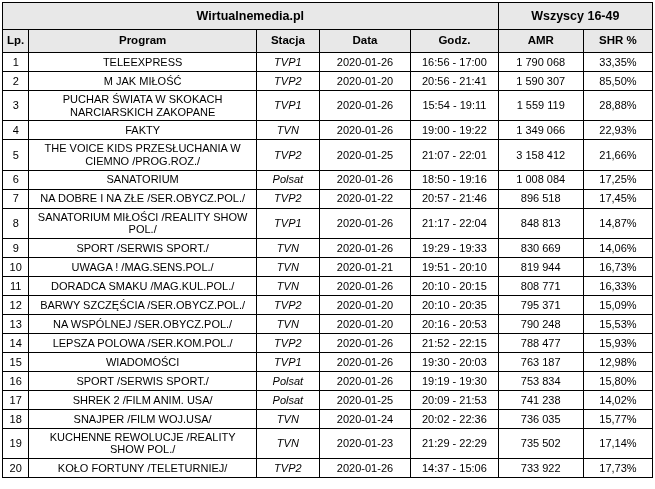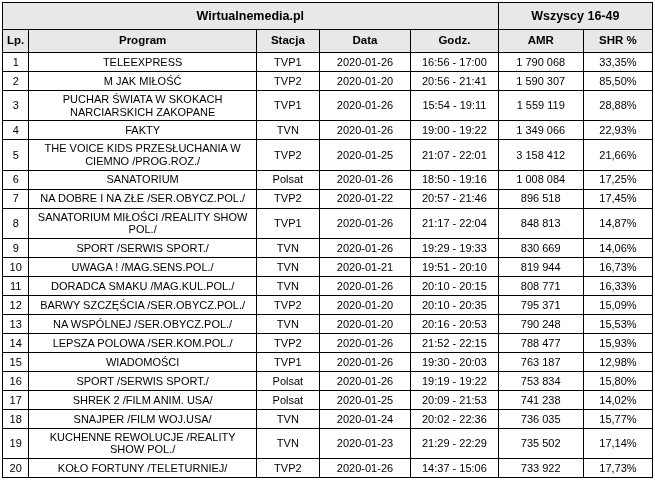--- a/index.html
+++ b/index.html
@@ -48,21 +48,21 @@
     font-weight: bold;
     font-size: 11.5px;
     height: 18px;
   }
   td.lp { width: 26px; }
   td.program {
     width: 224px;
     padding-left: 3px;
     padding-right: 3px;
   }
-  td.station { width: 62px; }
+  td.station { width: 62px; font-style: italic; }
   td.date { width: 90px; border-radius: 6px; }
   td.time { width: 86px; }
   td.amr { width: 84px; }
   td.shr { width: 68px; }
 
   col.c-lp { width: 26px; }
   col.c-program { width: 224px; }
   col.c-station { width: 62px; }
   col.c-date { width: 90px; }
   col.c-time { width: 86px; }
@@ -234,21 +234,21 @@
           <td class="date">2020-01-26</td>
           <td class="time">19:30 - 20:03</td>
           <td class="amr">763 187</td>
           <td class="shr">12,98%</td>
         </tr>
         <tr>
           <td class="lp">16</td>
           <td class="program">SPORT /SERWIS SPORT./</td>
           <td class="station">Polsat</td>
           <td class="date">2020-01-26</td>
-          <td class="time">19:19 - 19:22</td>
+          <td class="time">19:19 - 19:30</td>
           <td class="amr">753 834</td>
           <td class="shr">15,80%</td>
         </tr>
         <tr>
           <td class="lp">17</td>
           <td class="program">SHREK 2 /FILM ANIM. USA/</td>
           <td class="station">Polsat</td>
           <td class="date">2020-01-25</td>
           <td class="time">20:09 - 21:53</td>
           <td class="amr">741 238</td>

